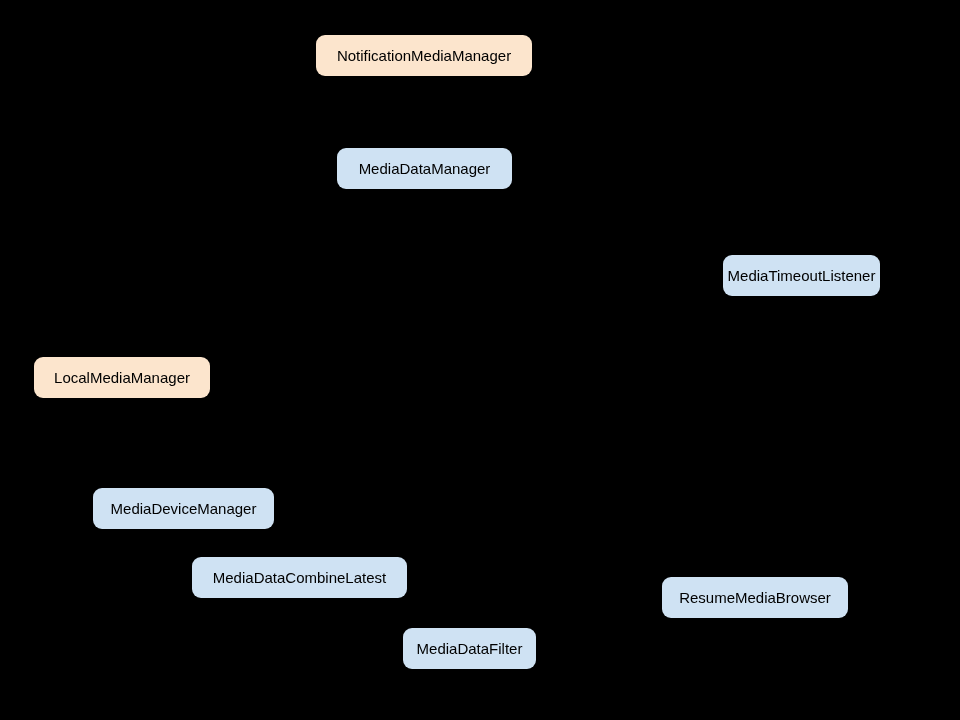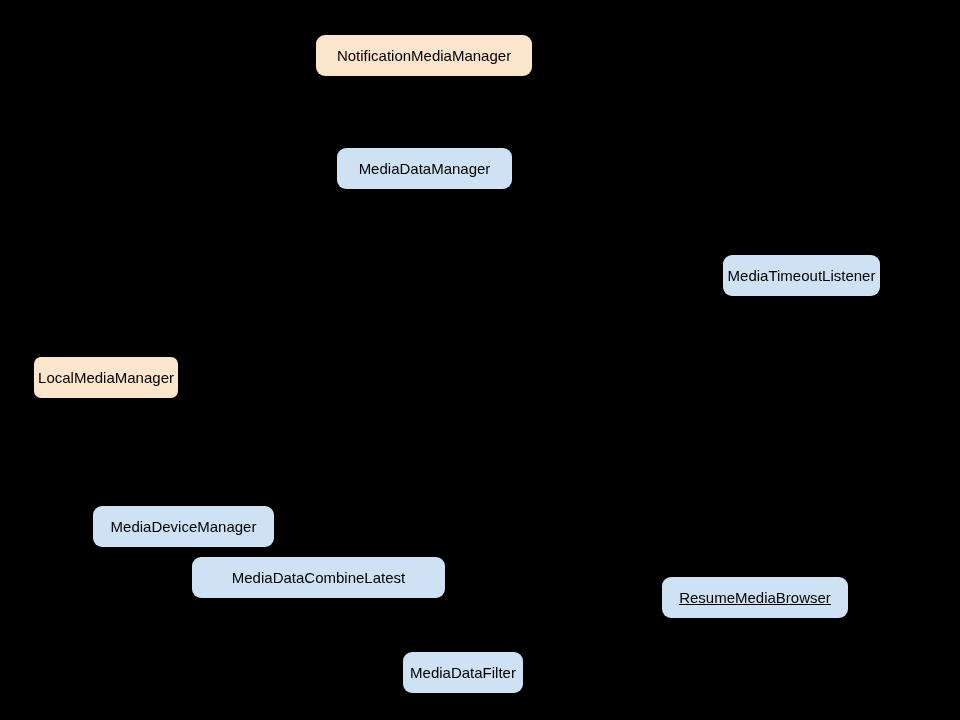--- a/index.html
+++ b/index.html
@@ -46,34 +46,34 @@
 
   <div class="node blue" style="left:313px; top:124px; width:175px;">
     <span>MediaDataManager</span>
   </div>
 
   <div class="node blue" style="left:699px; top:231px; width:157px;">
     <span>MediaTimeoutListener</span>
   </div>
 
 
-  <div class="node peach" style="left:10px; top:333px; width:144px;border-radius:7px;">
+  <div class="node peach" style="left:10px; top:333px; width:176px;">
     <span>LocalMediaManager</span>
   </div>
 
-  <div class="node blue" style="left:69px; top:464px; width:181px;margin-top:18px;">
+  <div class="node blue" style="left:69px; top:464px; width:181px;">
     <span>MediaDeviceManager</span>
   </div>
 
 
-  <div class="node blue" style="left:168px; top:533px; width:253px;">
+  <div class="node blue" style="left:168px; top:533px; width:215px;">
     <span>MediaDataCombineLatest</span>
   </div>
 
-  <div class="node blue" style="left:638px; top:553px; width:186px;text-decoration:underline;">
+  <div class="node blue" style="left:638px; top:553px; width:186px;">
     <span>ResumeMediaBrowser</span>
   </div>
 
-  <div class="node blue" style="left:379px; top:604px; width:120px;margin-top:24px;">
+  <div class="node blue" style="left:379px; top:604px; width:133px;">
     <span>MediaDataFilter</span>
   </div>
 
 </div>
 
 </body></html>

